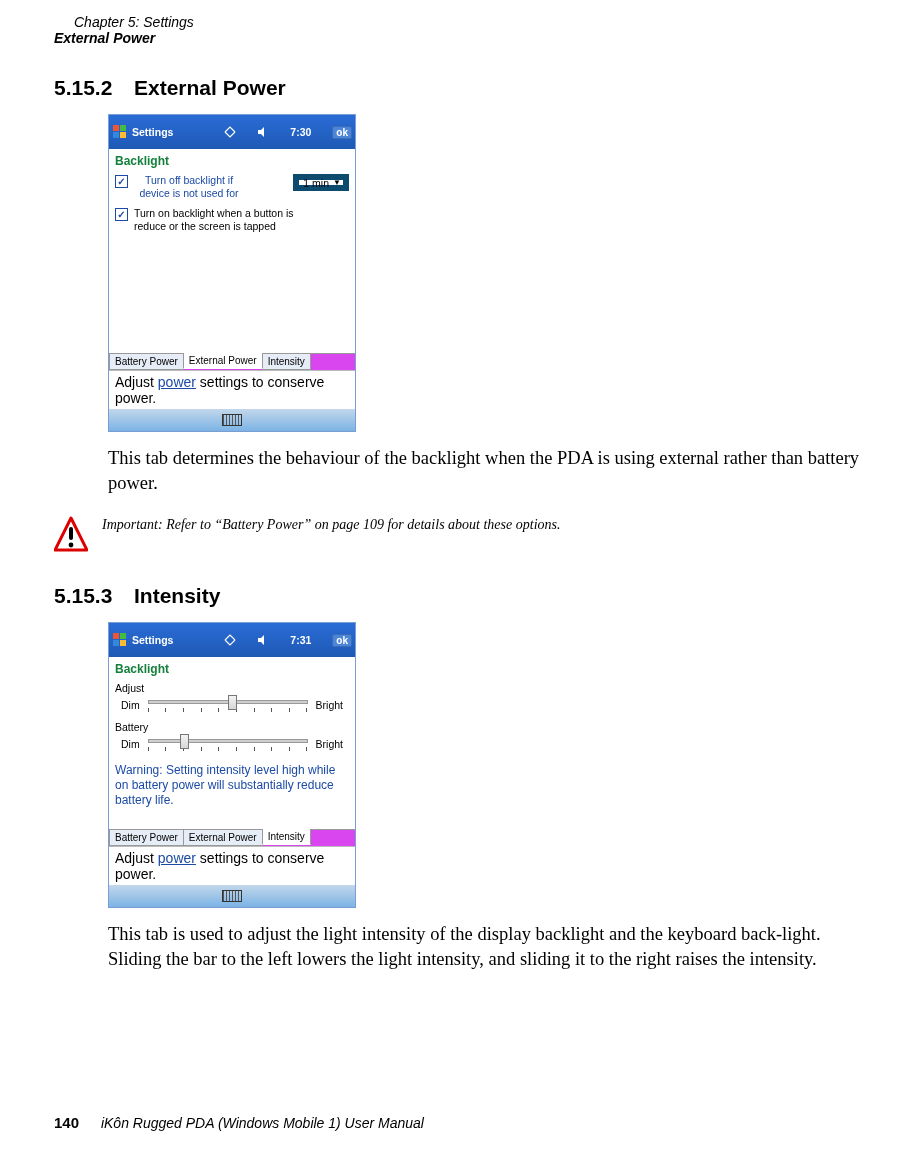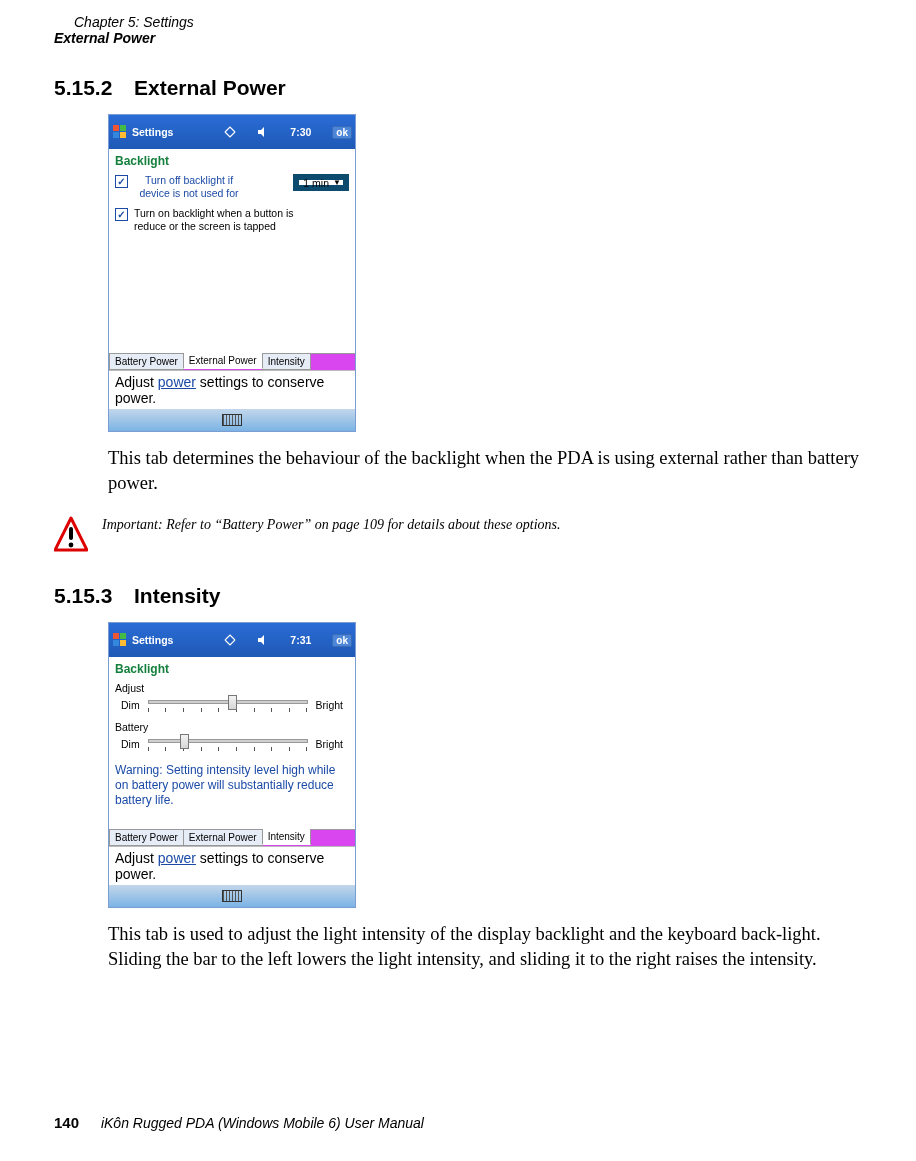--- a/index.html
+++ b/index.html
@@ -217,14 +217,14 @@
   </div>
   <div class="bot-bar">
     <span class="kbd-icon"></span>
   </div>
 </div>
 
 <p class="body-text">This tab is used to adjust the light intensity of the display backlight and the keyboard back-light. Sliding the bar to the left lowers the light intensity, and sliding it to the right raises the intensity.</p>
 
 <div class="footer">
   <b>140</b>
-  <i>iKôn Rugged PDA (Windows Mobile 6) User Manual</i>
+  <i>iKôn Rugged PDA (Windows Mobile 1) User Manual</i>
 </div>
 
 </body></html>

